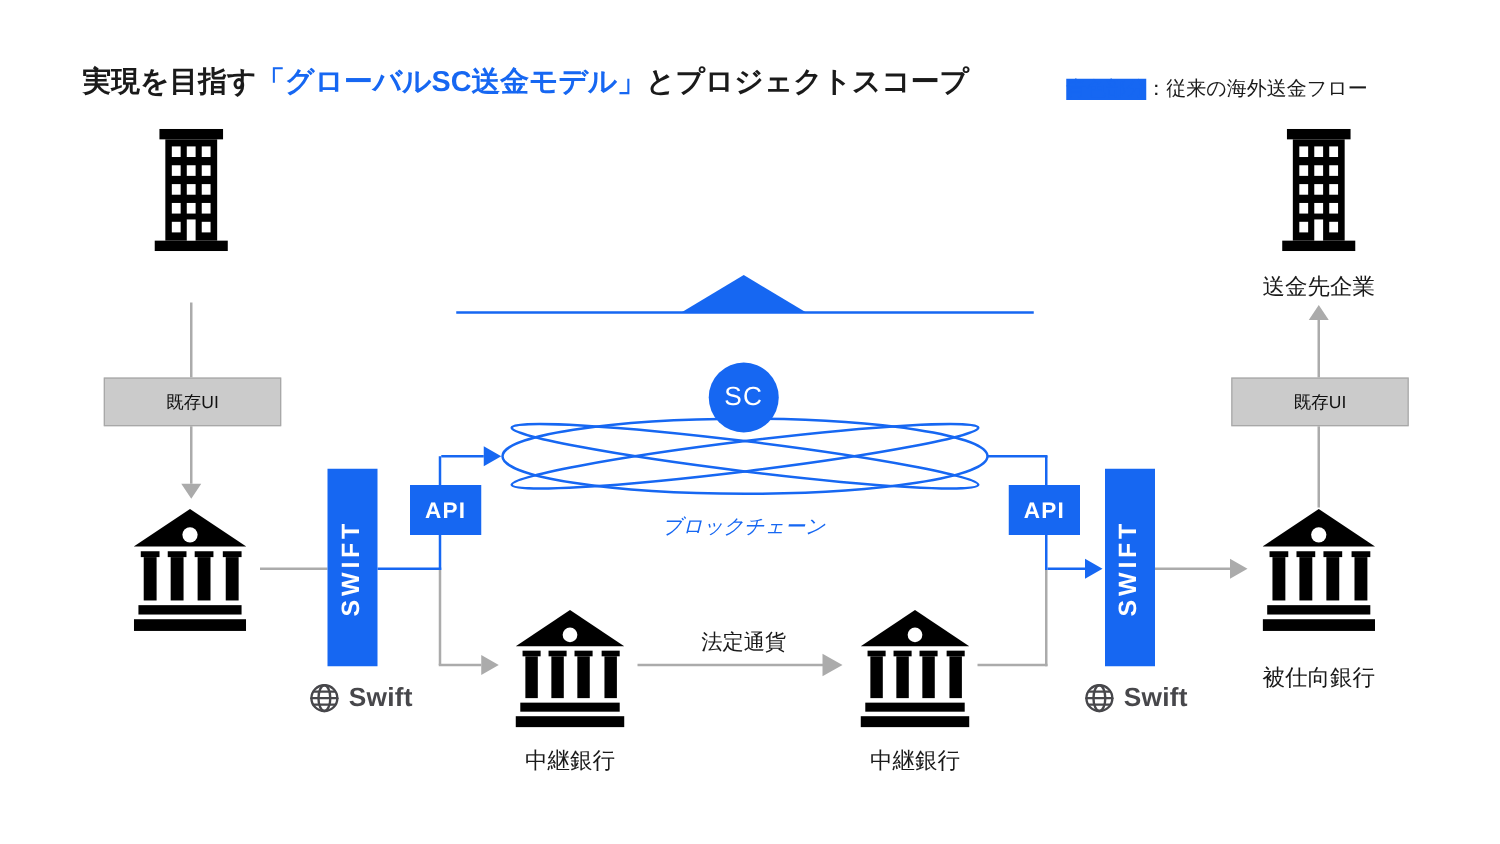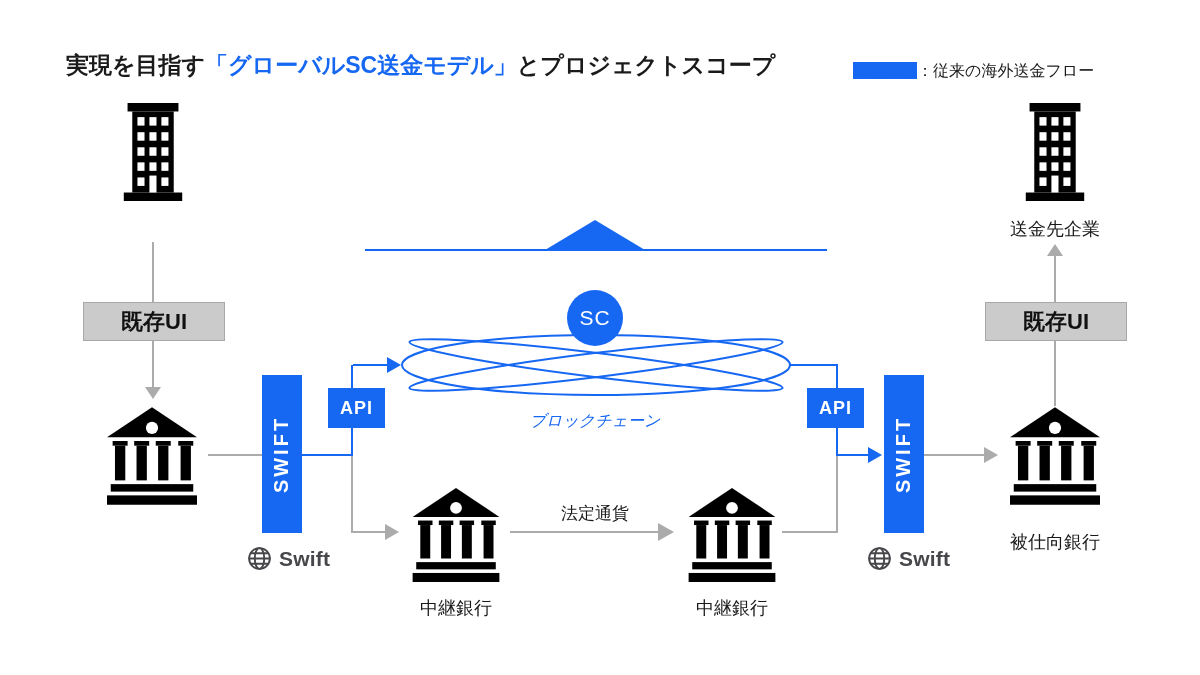--- a/index.html
+++ b/index.html
@@ -37,21 +37,21 @@
   .arr{width:0;height:0;}
   .arr-r-blue{border-top:8px solid transparent;border-bottom:8px solid transparent;border-left:14px solid var(--accent);}
   .arr-r-gray{border-top:8px solid transparent;border-bottom:8px solid transparent;border-left:14px solid var(--gray-line);}
   .arr-r-gray-lg{border-top:9px solid transparent;border-bottom:9px solid transparent;border-left:16px solid var(--gray-line);}
   .arr-d-gray{border-left:8px solid transparent;border-right:8px solid transparent;border-top:12px solid var(--gray-line);}
   .arr-u-gray{border-left:8px solid transparent;border-right:8px solid transparent;border-bottom:12px solid var(--gray-line);}
 
   
   .uibox{background:var(--box-fill);border:1px solid var(--box-border);
          display:flex;align-items:center;justify-content:center;
-         font-size:22px;color:#111;font-weight:bold;}
+         font-size:14px;color:#111;}
   .apibox{background:var(--accent);color:#fff;display:flex;align-items:center;justify-content:center;
           font-size:18px;font-weight:700;letter-spacing:1px;}
   .swiftbar{background:var(--accent);display:flex;align-items:center;justify-content:center;}
   .swiftbar span{transform:rotate(-90deg);white-space:nowrap;color:#fff;
                  font-size:20px;font-weight:700;letter-spacing:3px;}
 
   .sc-badge{left:567px;top:290px;width:56px;height:56px;border-radius:50%;
             background:var(--accent);color:#fff;display:flex;align-items:center;justify-content:center;
             font-size:21px;font-weight:500;letter-spacing:1px;}
   .bc-label{left:495px;top:411px;width:200px;text-align:center;color:var(--accent);font-size:16px;font-style:italic;}

